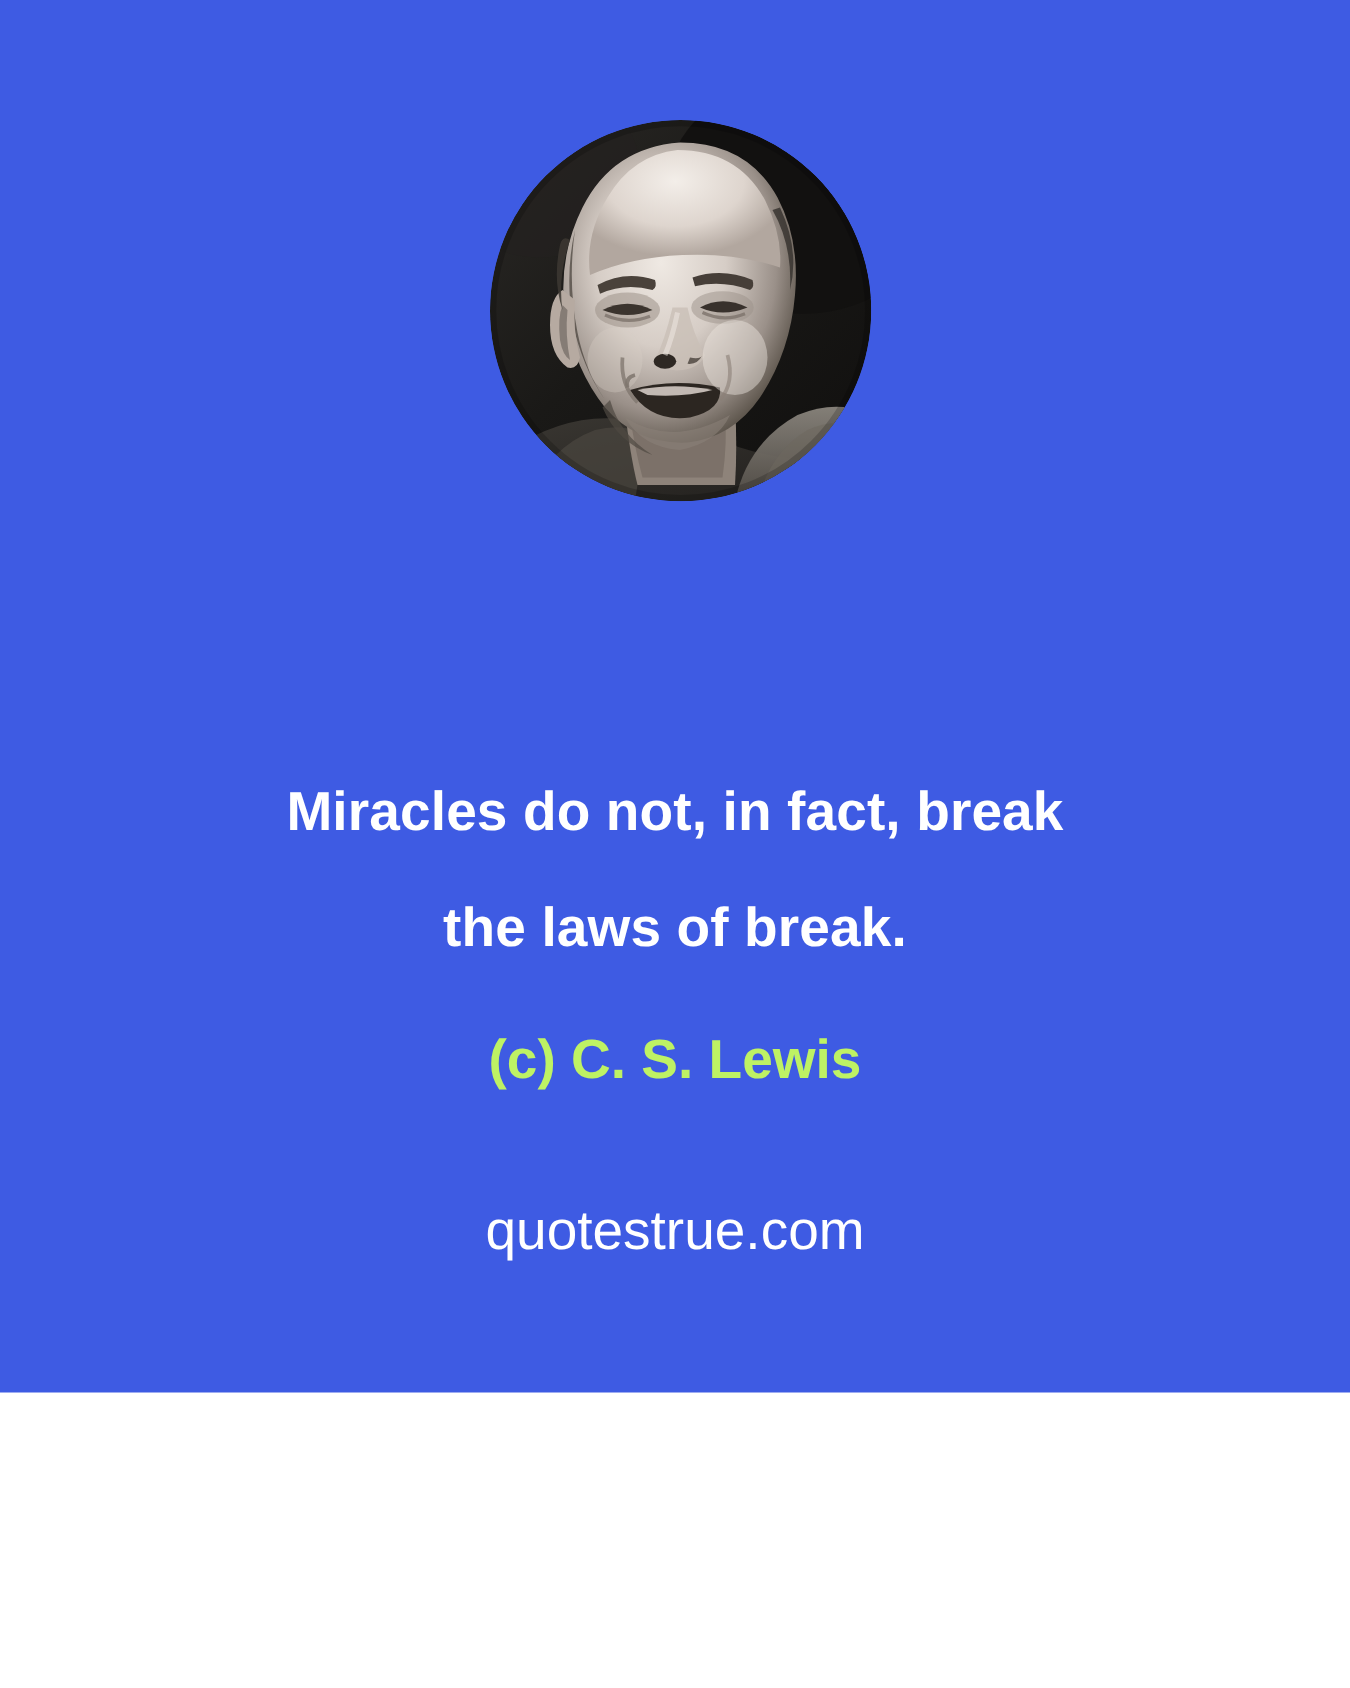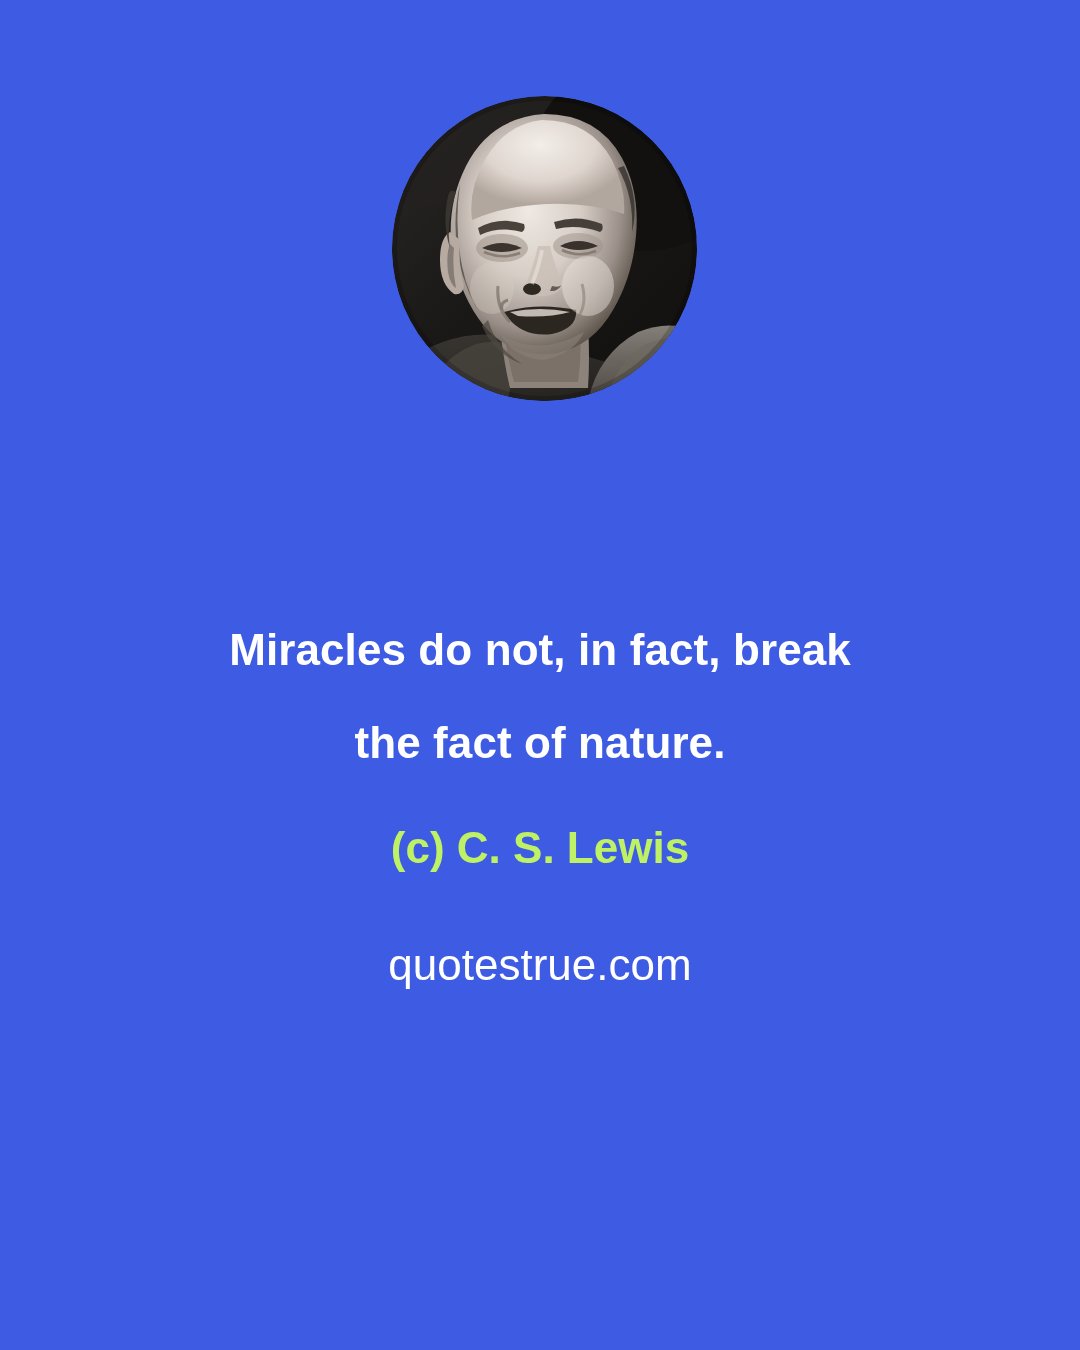--- a/index.html
+++ b/index.html
@@ -9,21 +9,21 @@
   body {
     width: 1080px;
     height: 1350px;
     overflow: hidden;
     font-family: "Liberation Sans", sans-serif;
   }
 
   .quote-card {
     position: relative;
     width: 1080px;
-    height: 1350px;
+    height: 1114px;
     background: #3E5BE3;
     overflow: hidden;
   }
 
   
   .portrait-wrap {
     position: absolute;
     left: 392px;
     top: 96px;
     width: 305px;
@@ -68,21 +68,21 @@
     color: #bef264;
     font-size: 44px;
     font-weight: 700;
     line-height: 1;
     white-space: nowrap;
   }
 
   .site {
     position: absolute;
     left: 0;
-    top: 943px;
+    top: 963px;
     width: 1080px;
     color: #FFFFFF;
     font-size: 44px;
     font-weight: 500;
     line-height: 1;
     white-space: nowrap;
   }
 </style>
 </head>
 <body>
@@ -200,21 +200,21 @@
 
         <circle cx="152.5" cy="152.5" r="152.5" fill="none" stroke="#000" stroke-width="10" opacity="0.18"></circle>
       </g>
     </svg>
   </div>
 
   <div class="text-block">
 
     <div class="quote-line quote-line-1">Miracles do not, in fact, break</div>
 
-    <div class="quote-line quote-line-2">the fact of nature.</div>
+    <div class="quote-line quote-line-2">the laws of break.</div>
 
     <div class="attribution">(c) C. S. Lewis</div>
 
     <div class="site">quotestrue.com</div>
 
   </div>
 
 </div>
 
 </body></html>

